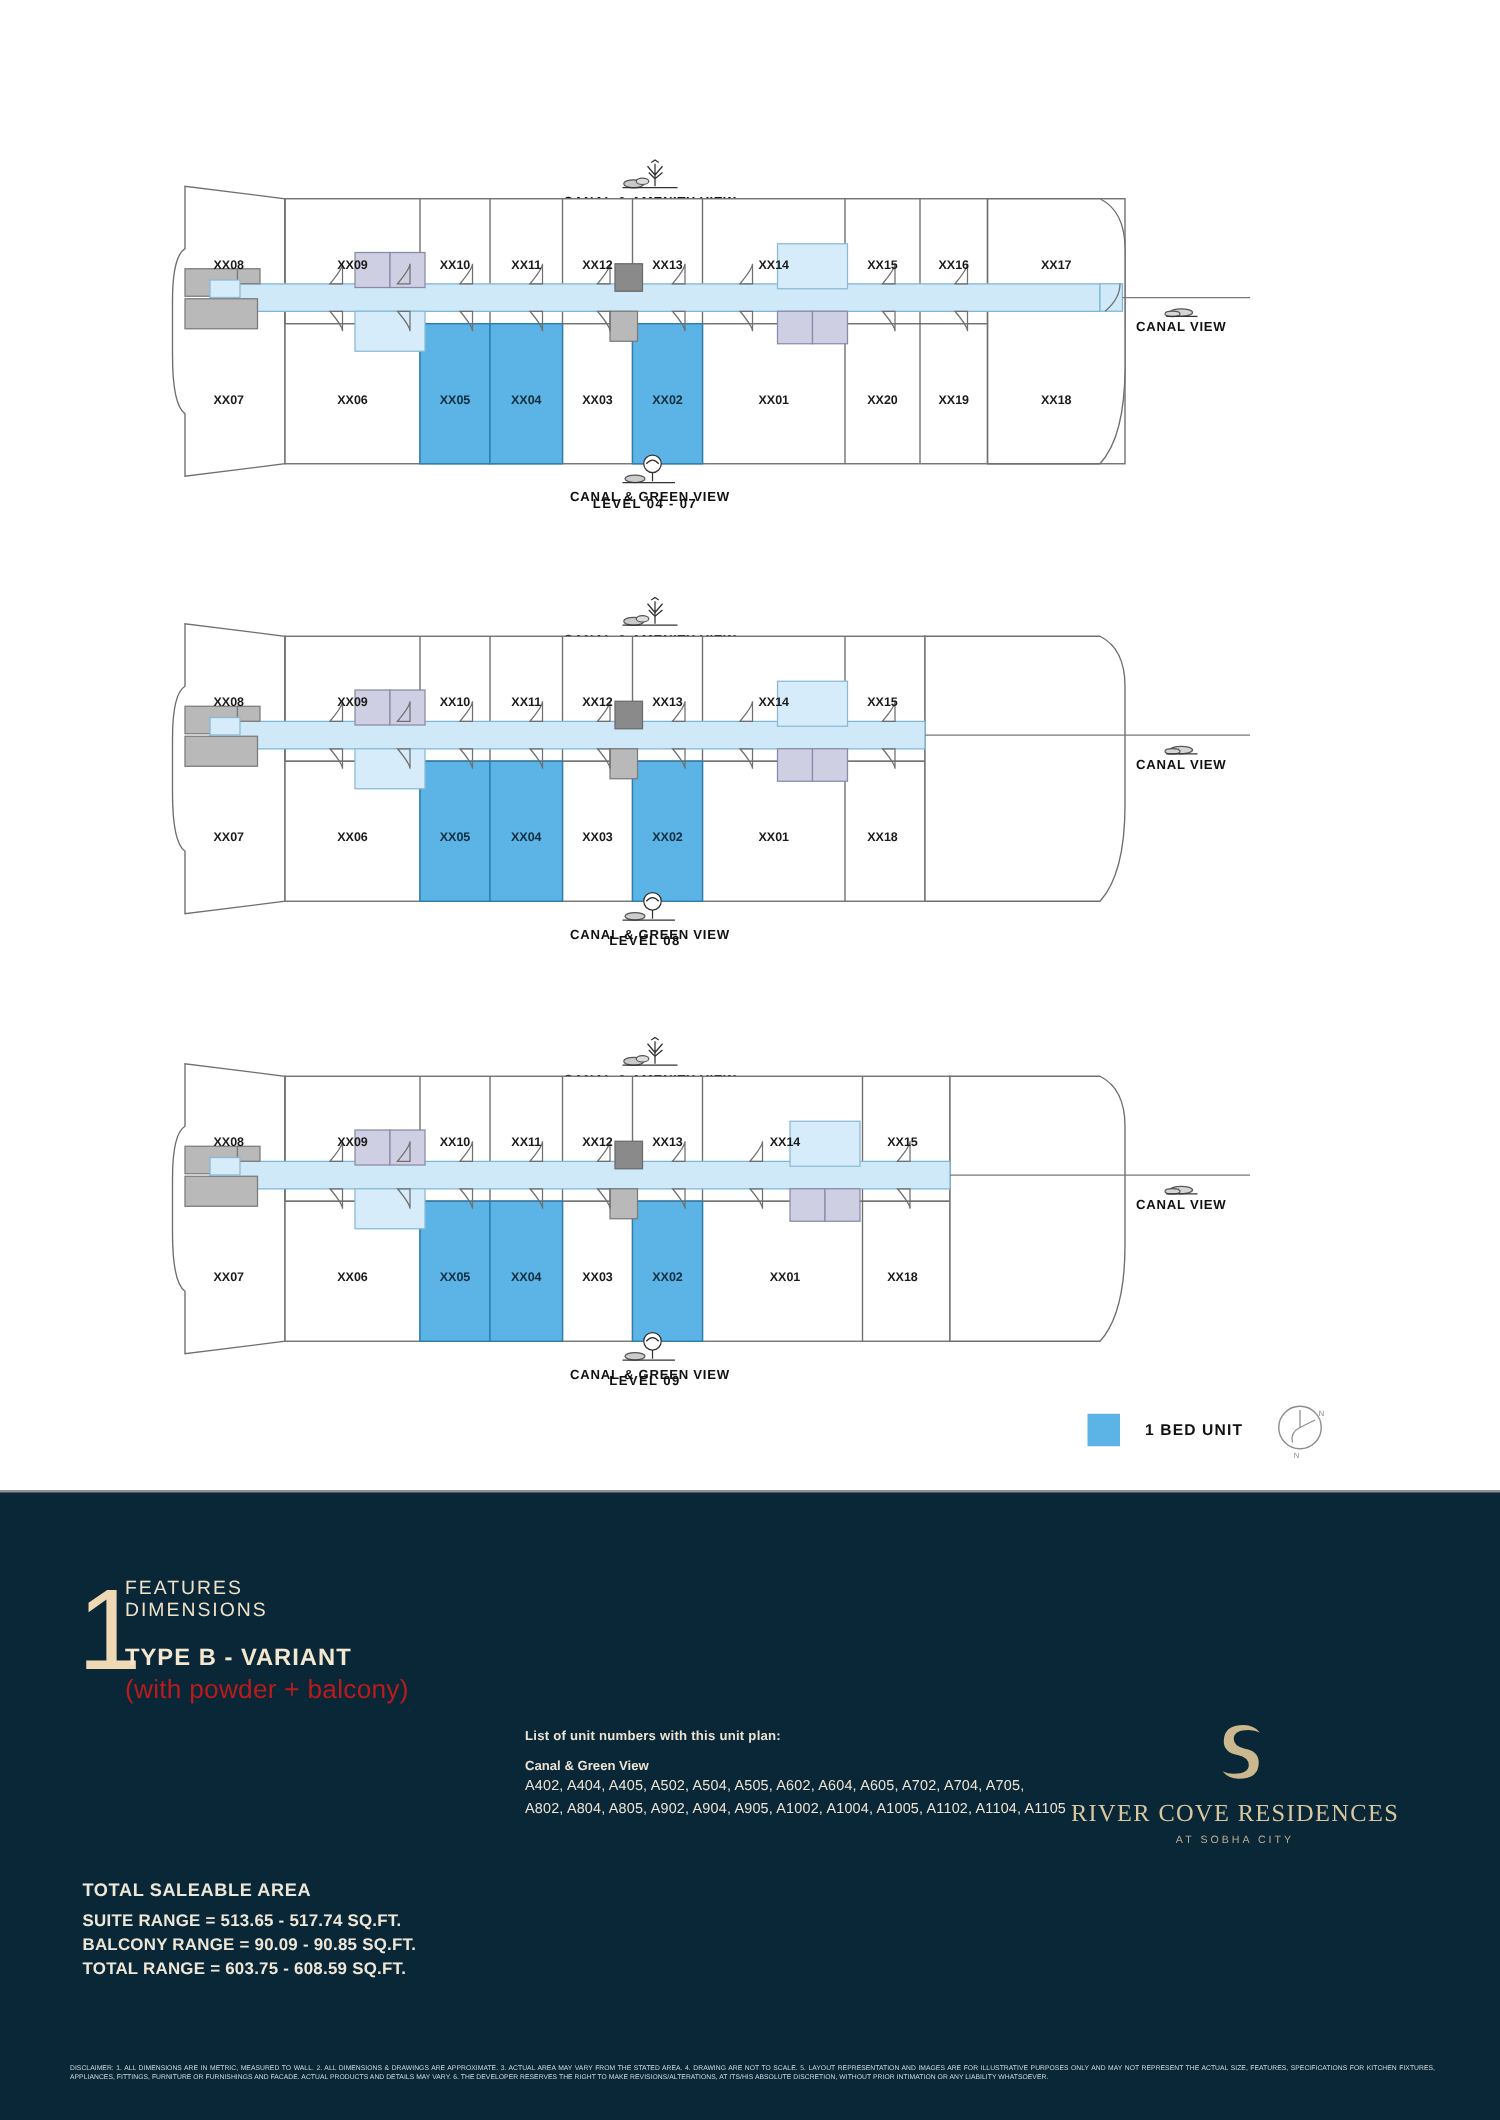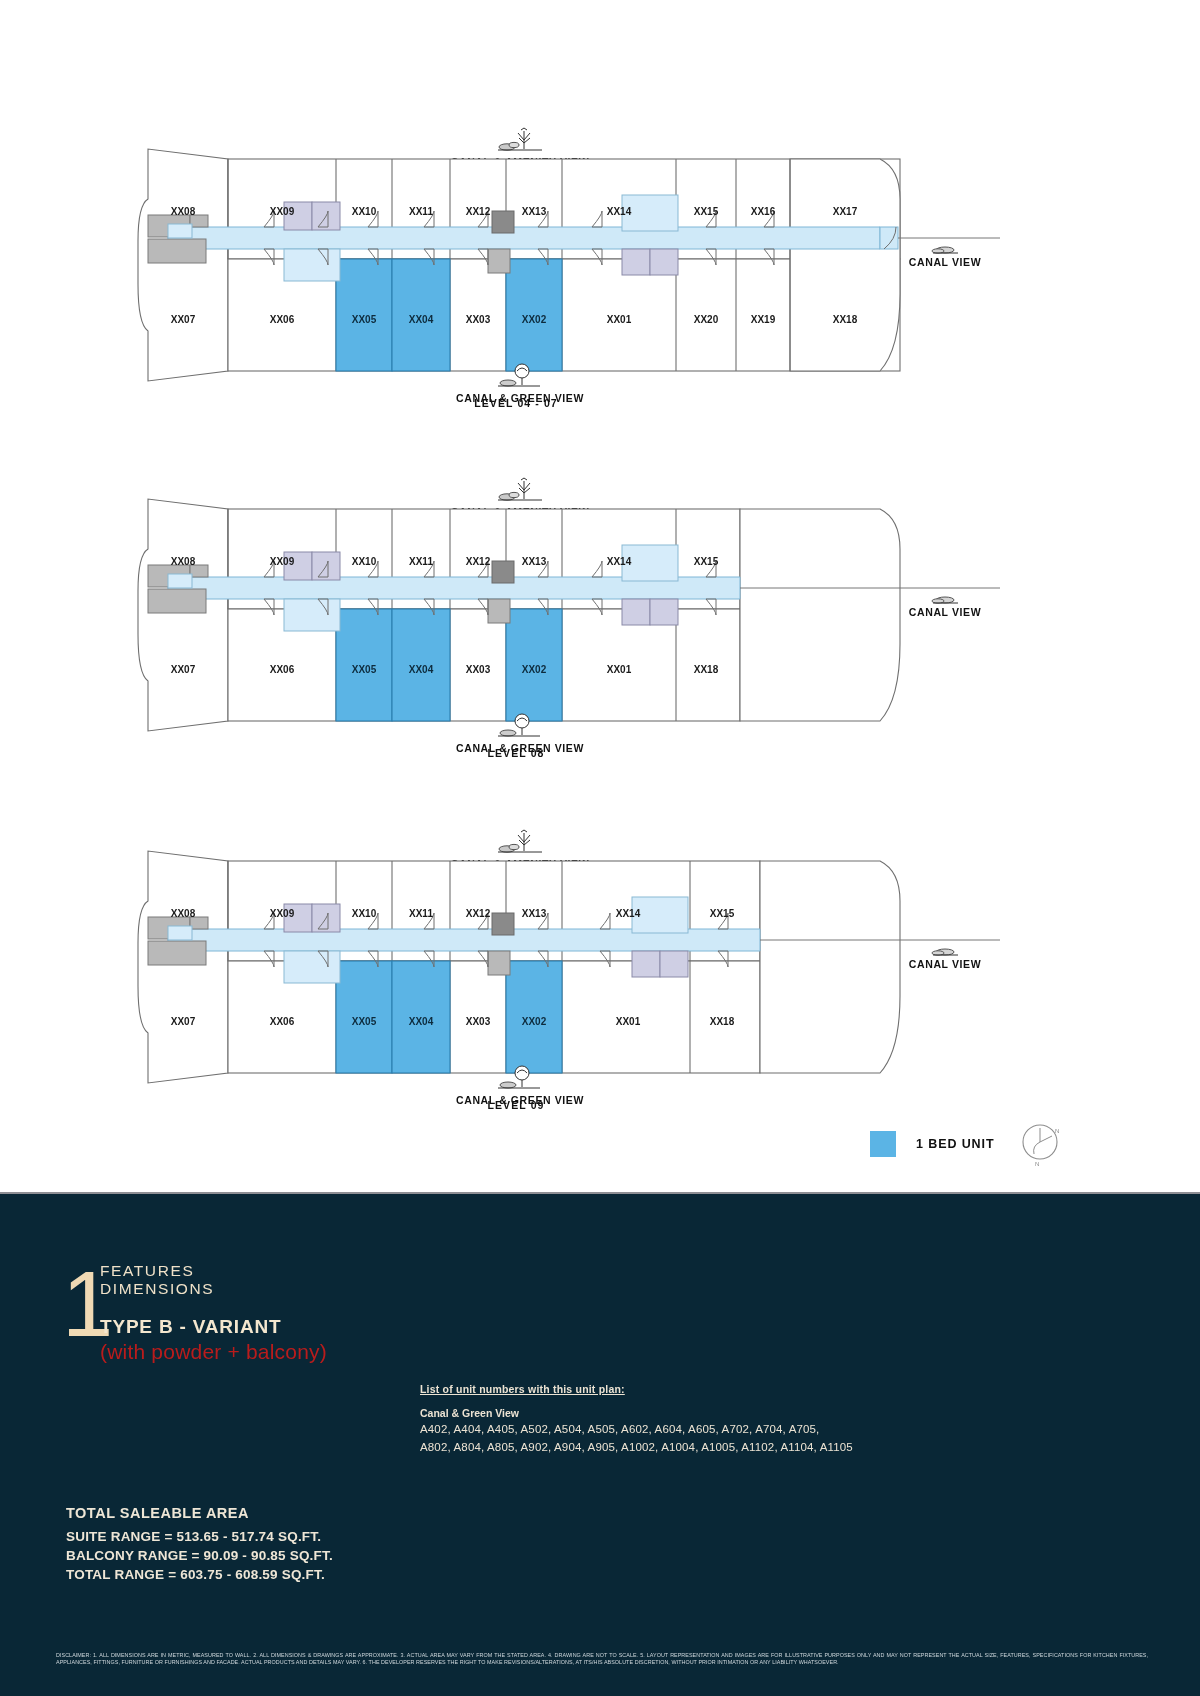--- a/index.html
+++ b/index.html
@@ -83,21 +83,21 @@
   }
   .title-sub {
     margin-top: 2px; font-size: 21px; letter-spacing: .2px; color:#b91c1c;
   }
 
   .area-block { position: absolute; left: 66px; top: 1505px; color:#eee6d6; }
   .area-head { font-size: 14.5px; font-weight: bold; letter-spacing: .5px; margin-bottom: 6px; }
   .area-line { font-size: 13.5px; font-weight: bold; letter-spacing: .2px; line-height: 19px; }
 
   .views-block { position: absolute; left: 420px; top: 1383px; color:#ece3d3; }
-  .views-note { font-size: 10.5px; font-weight: bold; letter-spacing: .2px; text-decoration: underline; }
+  .views-note { font-size: 10.5px; font-weight: bold; letter-spacing: .2px; }
   .views-head { font-size: 21px; font-weight: 500; letter-spacing: .5px; margin-top: 8px; }
   .views-sub  { font-size: 10.5px; font-weight: bold; margin-top: 12px; }
   .views-list { font-size: 11.5px; line-height: 15px; margin-top: 3px; letter-spacing: .15px; }
 
   .brand { position: absolute; left: 838px; top: 1374px; width: 300px; text-align:center; }
   .brand-name { font-size: 19.5px; letter-spacing: 1.1px; color:#d9c79f; font-family:"Liberation Serif", serif; margin-top: 6px; }
   .brand-sub { font-size: 8.5px; letter-spacing: 2.2px; color:#c8b punctuation; }
   .brand-sub { font-size: 8.5px; letter-spacing: 2.4px; color:#bfae8a; margin-top: 3px; }
 
   .disclaimer {
@@ -554,16 +554,24 @@
     <div class="area-line">TOTAL RANGE = 603.75 - 608.59 SQ.FT.</div>
   </div>
 
   <div class="views-block">
     <div class="views-note">List of unit numbers with this unit plan:</div>
     <div class="views-sub">Canal &amp; Green View</div>
     <div class="views-list">A402, A404, A405, A502, A504, A505, A602, A604, A605, A702, A704, A705,</div>
     <div class="views-list">A802, A804, A805, A902, A904, A905, A1002, A1004, A1005, A1102, A1104, A1105</div>
   </div>
 
+  <div class="brand">
+    <svg width="46" height="56" viewBox="0 0 46 56">
+      <path d="M30 6 q-16 0 -16 13 q0 9 11 11 q9 2 9 8 q0 7 -12 7 q-5 0 -9 -2
+               q5 6 13 6 q16 0 16 -13 q0 -9 -11 -11 q-9 -2 -9 -8 q0 -7 12 -7 q5 0 9 2 q-5 -6 -13 -6 z" fill="#cbb88e"></path>
+    </svg>
+    <div class="brand-name">RIVER COVE RESIDENCES</div>
+    <div class="brand-sub">AT SOBHA CITY</div>
+  </div>
 
   <div class="disclaimer">DISCLAIMER: 1. ALL DIMENSIONS ARE IN METRIC, MEASURED TO WALL. 2. ALL DIMENSIONS &amp; DRAWINGS ARE APPROXIMATE. 3. ACTUAL AREA MAY VARY FROM THE STATED AREA. 4. DRAWING ARE NOT TO SCALE. 5. LAYOUT REPRESENTATION AND IMAGES ARE FOR ILLUSTRATIVE PURPOSES ONLY AND MAY NOT REPRESENT THE ACTUAL SIZE, FEATURES, SPECIFICATIONS FOR KITCHEN FIXTURES, APPLIANCES, FITTINGS, FURNITURE OR FURNISHINGS AND FACADE. ACTUAL PRODUCTS AND DETAILS MAY VARY. 6. THE DEVELOPER RESERVES THE RIGHT TO MAKE REVISIONS/ALTERATIONS, AT ITS/HIS ABSOLUTE DISCRETION, WITHOUT PRIOR INTIMATION OR ANY LIABILITY WHATSOEVER.</div>
 
 </div>
 
 </body></html>

